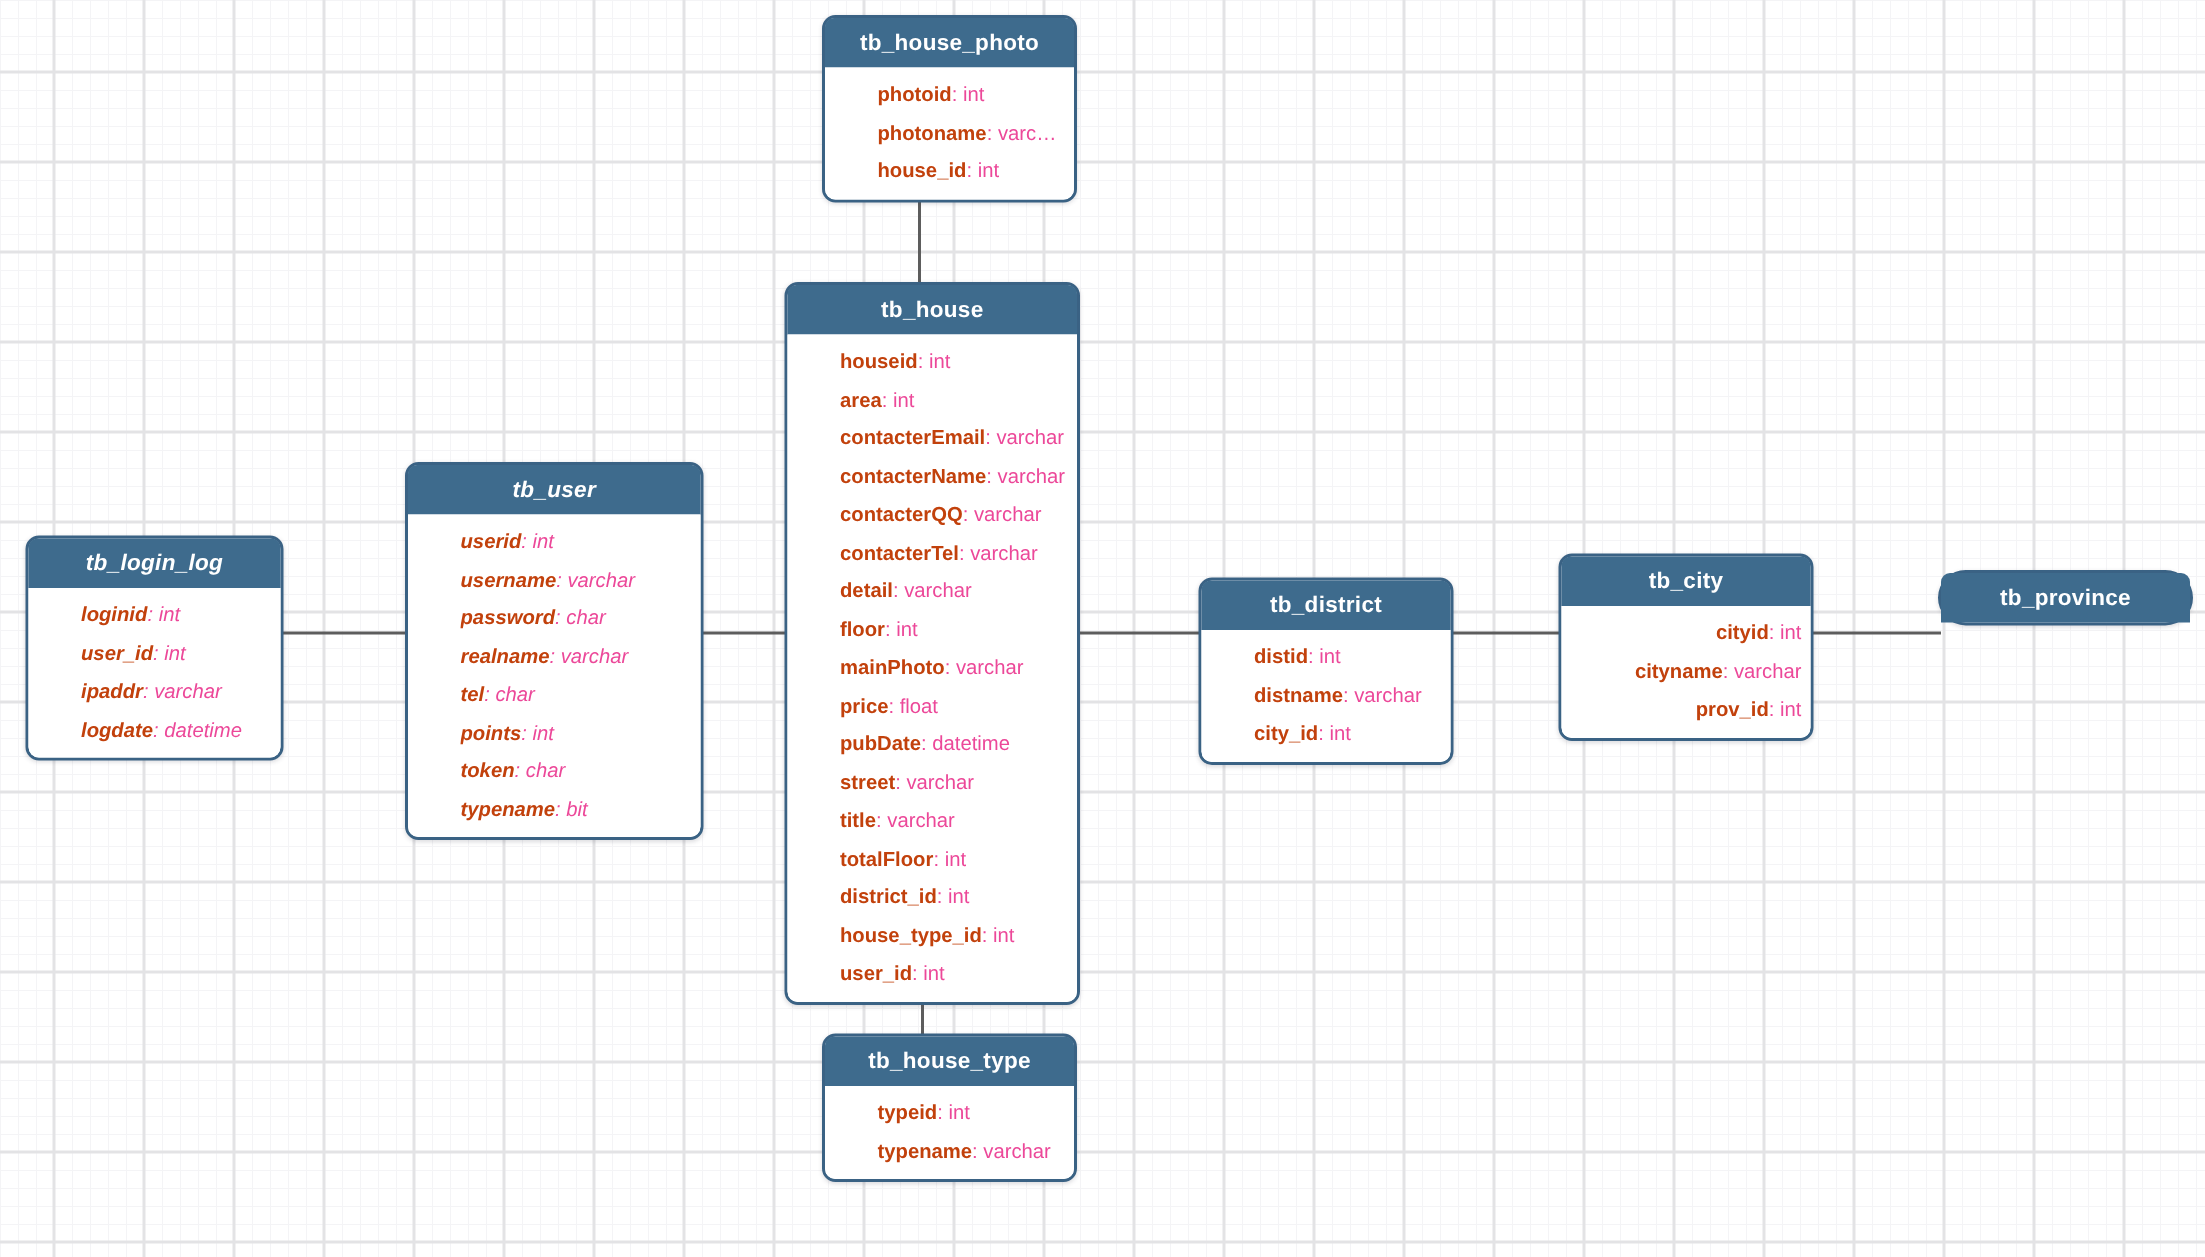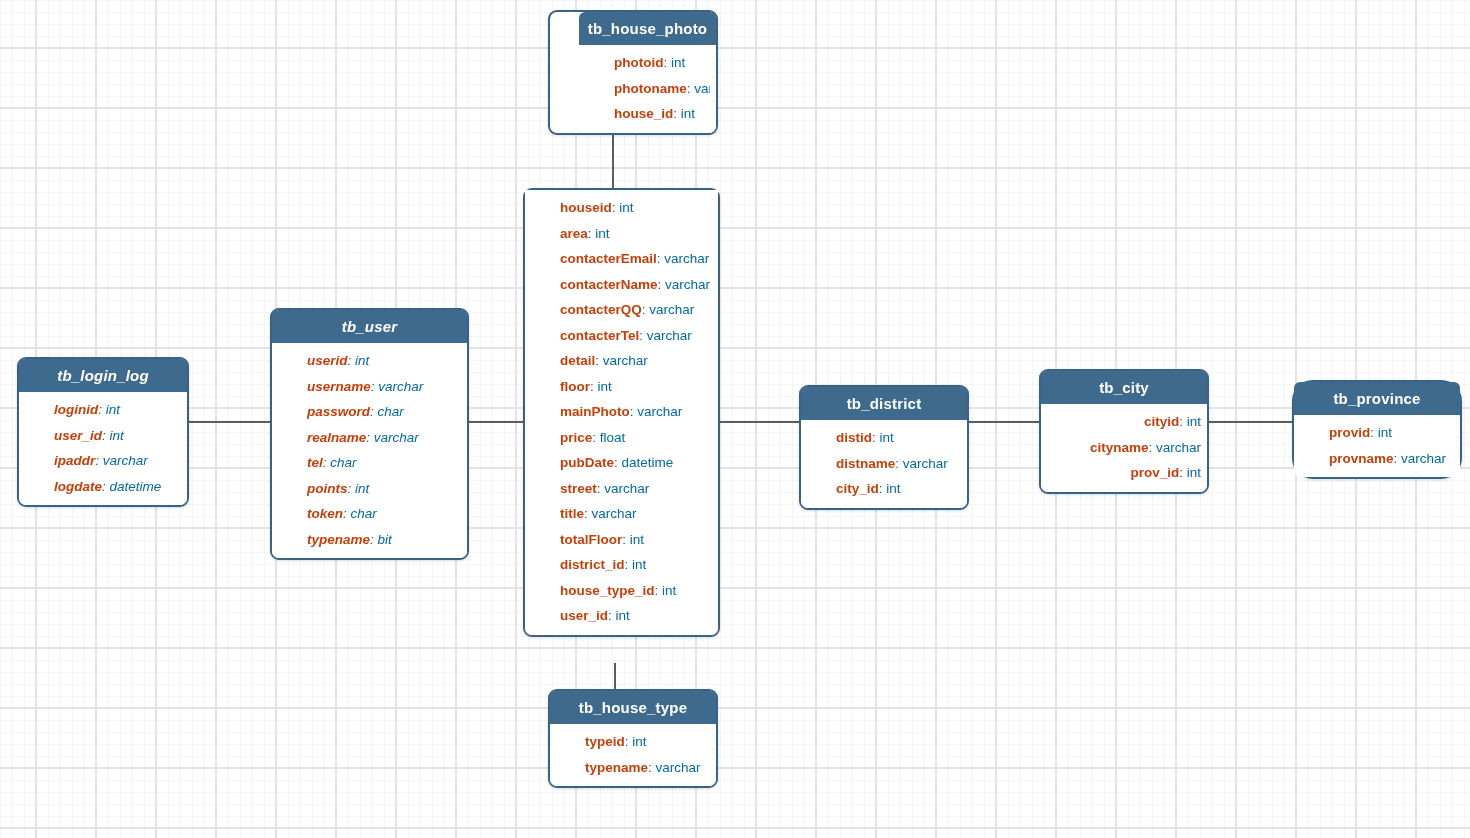--- a/index.html
+++ b/index.html
@@ -57,48 +57,51 @@
     border-radius: 0 0 7px 7px;
   }
   .field-row {
     height: 25.5px;
     line-height: 25.5px;
     font-size: 13.5px;
     white-space: nowrap;
     overflow: hidden;
   }
   .field-name { color: #c2410c; font-weight: bold; }
-  .field-type { color: #0369a1; font-weight: normal; }
+  .field-type { color: #ec4899; font-weight: normal; }
   .field-type::before { content: ": "; }
 </style>
 </head>
 <body>
 
 <div class="canvas">
 
   <div class="connector v" style="left:612px; top:131px; height:58px;"></div>
   <div class="connector v" style="left:614px; top:663px; height:67px;"></div>
   <div class="connector h" style="left:187px; top:421px; width:85px;"></div>
   <div class="connector h" style="left:439px; top:421px; width:86px;"></div>
   <div class="connector h" style="left:718px; top:421px; width:83px;"></div>
   <div class="connector h" style="left:967px; top:421px; width:74px;"></div>
   <div class="connector h" style="left:1207px; top:421px; width:87px;"></div>
 
-  <div class="entity" style="left:548px; top:10px; width:170px;padding-left:29px;">
+  <div class="entity" style="left:548px; top:10px; width:170px;">
     <div class="entity-header">
       <span class="entity-title">tb_house_photo</span>
     </div>
     <div class="entity-body">
         <div class="field-row"><span class="field-name">photoid</span><span class="field-type">int</span></div>
         <div class="field-row"><span class="field-name">photoname</span><span class="field-type">varc…</span></div>
         <div class="field-row"><span class="field-name">house_id</span><span class="field-type">int</span></div>
       </div>
   </div>
 
   <div class="entity" style="left:523px; top:188px; width:197px;">
+    <div class="entity-header">
+      <span class="entity-title">tb_house</span>
+    </div>
     <div class="entity-body">
         <div class="field-row"><span class="field-name">houseid</span><span class="field-type">int</span></div>
         <div class="field-row"><span class="field-name">area</span><span class="field-type">int</span></div>
         <div class="field-row"><span class="field-name">contacterEmail</span><span class="field-type">varchar</span></div>
         <div class="field-row"><span class="field-name">contacterName</span><span class="field-type">varchar</span></div>
         <div class="field-row"><span class="field-name">contacterQQ</span><span class="field-type">varchar</span></div>
         <div class="field-row"><span class="field-name">contacterTel</span><span class="field-type">varchar</span></div>
         <div class="field-row"><span class="field-name">detail</span><span class="field-type">varchar</span></div>
         <div class="field-row"><span class="field-name">floor</span><span class="field-type">int</span></div>
         <div class="field-row"><span class="field-name">mainPhoto</span><span class="field-type">varchar</span></div>
@@ -160,24 +163,20 @@
         <div class="field-row"><span class="field-name">cityid</span><span class="field-type">int</span></div>
         <div class="field-row"><span class="field-name">cityname</span><span class="field-type">varchar</span></div>
         <div class="field-row"><span class="field-name">prov_id</span><span class="field-type">int</span></div>
       </div>
   </div>
 
   <div class="entity" style="left:1292px; top:380px; width:170px;border-radius:21px;">
     <div class="entity-header">
       <span class="entity-title">tb_province</span>
     </div>
-    <div class="entity-body">
-        <div class="field-row"><span class="field-name">provid</span><span class="field-type">int</span></div>
-        <div class="field-row"><span class="field-name">provname</span><span class="field-type">varchar</span></div>
-      </div>
   </div>
 
   <div class="entity" style="left:548px; top:689px; width:170px;">
     <div class="entity-header">
       <span class="entity-title">tb_house_type</span>
     </div>
     <div class="entity-body">
         <div class="field-row"><span class="field-name">typeid</span><span class="field-type">int</span></div>
         <div class="field-row"><span class="field-name">typename</span><span class="field-type">varchar</span></div>
       </div>

